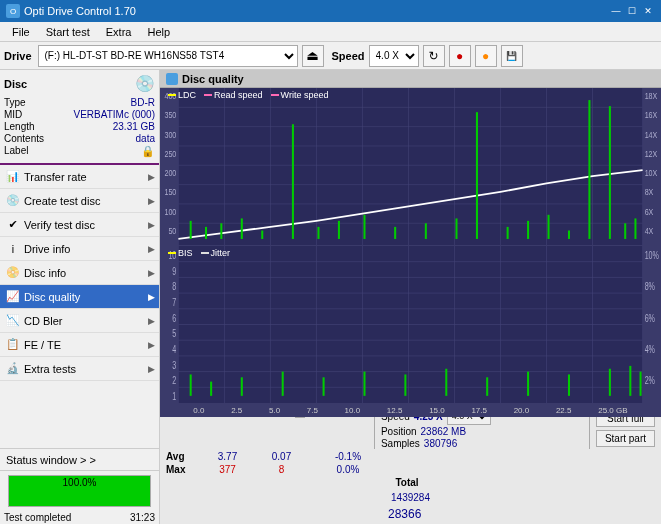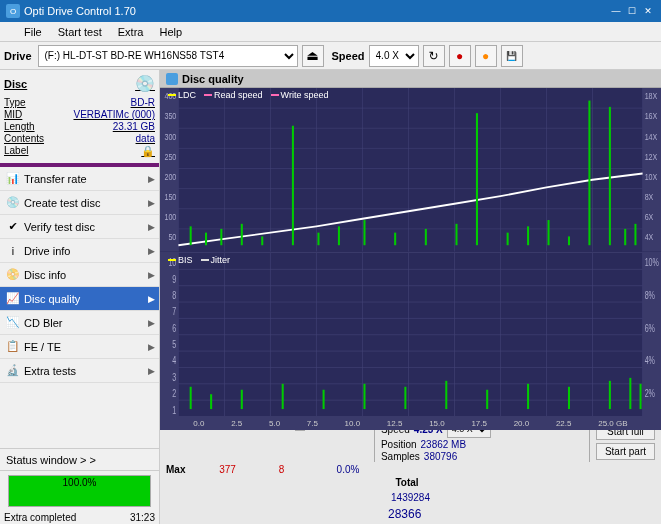--- a/index.html
+++ b/index.html
@@ -6,40 +6,40 @@
     body { width: 661px; height: 524px; overflow: hidden; font-family: 'Segoe UI', Tahoma, sans-serif; font-size: 11px; background: #f0f0f0; }
     
     
     .title-bar { background: #1a6bb5; color: white; height: 22px; display: flex; align-items: center; justify-content: space-between; padding: 0 6px; font-size: 11px; }
     .title-bar-left { display: flex; align-items: center; gap: 4px; }
     .title-bar-icon { width: 14px; height: 14px; background: #4a9edf; border-radius: 2px; display: flex; align-items: center; justify-content: center; font-size: 8px; color: white; }
     .title-bar-controls { display: flex; gap: 2px; }
     .title-btn { width: 14px; height: 14px; border: none; cursor: pointer; display: flex; align-items: center; justify-content: center; font-size: 9px; color: white; background: transparent; }
     
     
-    .menu-bar { background: #f0f0f0; height: 20px; display: flex; align-items: center; padding: 0 16px; border-bottom: 1px solid #ccc; }
+    .menu-bar { background: #f0f0f0; height: 20px; display: flex; align-items: center; padding: 0 4px; border-bottom: 1px solid #ccc; }
     .menu-item { padding: 2px 8px; cursor: pointer; font-size: 11px; color: #000; }
     
     
     .drive-bar { background: #f0f0f0; height: 28px; display: flex; align-items: center; padding: 2px 4px; gap: 4px; border-bottom: 1px solid #ccc; }
     .drive-label { font-size: 11px; font-weight: bold; color: #000; margin-right: 2px; }
     .drive-select { height: 22px; border: 1px solid #aaa; background: white; font-size: 10px; padding: 0 2px; flex: 1; max-width: 260px; }
     .eject-btn { width: 22px; height: 22px; border: 1px solid #aaa; background: #f5f5f5; cursor: pointer; display: flex; align-items: center; justify-content: center; }
     .speed-label { font-size: 11px; font-weight: bold; margin-left: 4px; }
     .speed-select { height: 22px; border: 1px solid #aaa; background: white; font-size: 10px; padding: 0 2px; width: 50px; }
     .icon-btn { width: 22px; height: 22px; border: 1px solid #aaa; background: #f5f5f5; cursor: pointer; display: flex; align-items: center; justify-content: center; font-size: 12px; }
     
     
     .main { display: flex; height: calc(524px - 22px - 20px - 28px); }
     
     
     .sidebar { width: 160px; min-width: 160px; background: #f0f0f0; border-right: 1px solid #ccc; display: flex; flex-direction: column; overflow: hidden; }
     
     
-    .disc-panel { padding: 4px; border-bottom: 4px solid #701a75; text-decoration: underline; }
+    .disc-panel { padding: 4px; border-bottom: 2px solid #701a75; }
     .disc-header { display: flex; align-items: center; justify-content: space-between; margin-bottom: 4px; }
     .disc-title { font-size: 11px; font-weight: bold; color: #000; }
     .disc-row { display: flex; justify-content: space-between; margin: 1px 0; }
     .disc-key { color: #000; font-size: 10px; }
     .disc-val { color: #00008b; font-size: 10px; }
     
     
     .nav-item { height: 24px; display: flex; align-items: center; padding: 0 6px; cursor: pointer; font-size: 11px; color: #000; border-bottom: 1px solid #ddd; position: relative; }
     .nav-item.active { background: #316ac5; color: white; }
     .nav-item-icon { width: 14px; height: 14px; margin-right: 4px; display: flex; align-items: center; justify-content: center; }
@@ -210,21 +210,21 @@
       <div class="status-window-btn">
         <span>Status window &gt; &gt;</span>
       </div>
       <div style="padding:2px 4px;">
         <div class="progress-bar-container">
           <div class="progress-bar-fill" style="width:100%;"></div>
           <span class="progress-text">100.0%</span>
         </div>
       </div>
       <div class="status-bottom">
-        <span class="status-text">Extra completed</span>
+        <span class="status-text">Test completed</span>
         <span class="status-text">31:23</span>
       </div>
     </div>
   </div>
 
   <div class="content">
 
     <div class="content-header">
       <div class="content-header-icon"></div>
       <span class="content-title">Disc quality</span>
@@ -469,20 +469,26 @@
 
         <div class="stats-divider"></div>
 
         <div style="display:flex; flex-direction:column; gap:3px; justify-content:center;">
           <button class="start-btn">Start full</button>
           <button class="start-btn">Start part</button>
         </div>
       </div>
 
       <div style="display:flex; gap:4px; align-items:center;">
+        <div style="min-width:30px; font-size:10px; font-weight:bold; color:#000;">Avg</div>
+        <div style="min-width:55px; text-align:center; font-size:10px; color:#00008b;">3.77</div>
+        <div style="min-width:45px; text-align:center; font-size:10px; color:#00008b;">0.07</div>
+        <div style="min-width:80px; text-align:center; font-size:10px; color:#00008b;">-0.1%</div>
+      </div>
+      <div style="display:flex; gap:4px; align-items:center;">
         <div style="min-width:30px; font-size:10px; font-weight:bold; color:#000;">Max</div>
         <div style="min-width:55px; text-align:center; font-size:10px; color:#cc0000;">377</div>
         <div style="min-width:45px; text-align:center; font-size:10px; color:#cc0000;">8</div>
         <div style="min-width:80px; text-align:center; font-size:10px; color:#00008b;">0.0%</div>
       </div>
       <div style="display:flex; gap:4px; align-items:center;flex-direction:column;">
         <div style="min-width:30px; font-size:10px; font-weight:bold; color:#000;">Total</div>
         <div style="min-width:55px; text-align:center; font-size:10px; color:#00008b;">1439284</div>
         <div style="min-width:45px; text-align:left; font-size:12px; color:#00008b;">28366</div>
       </div>

